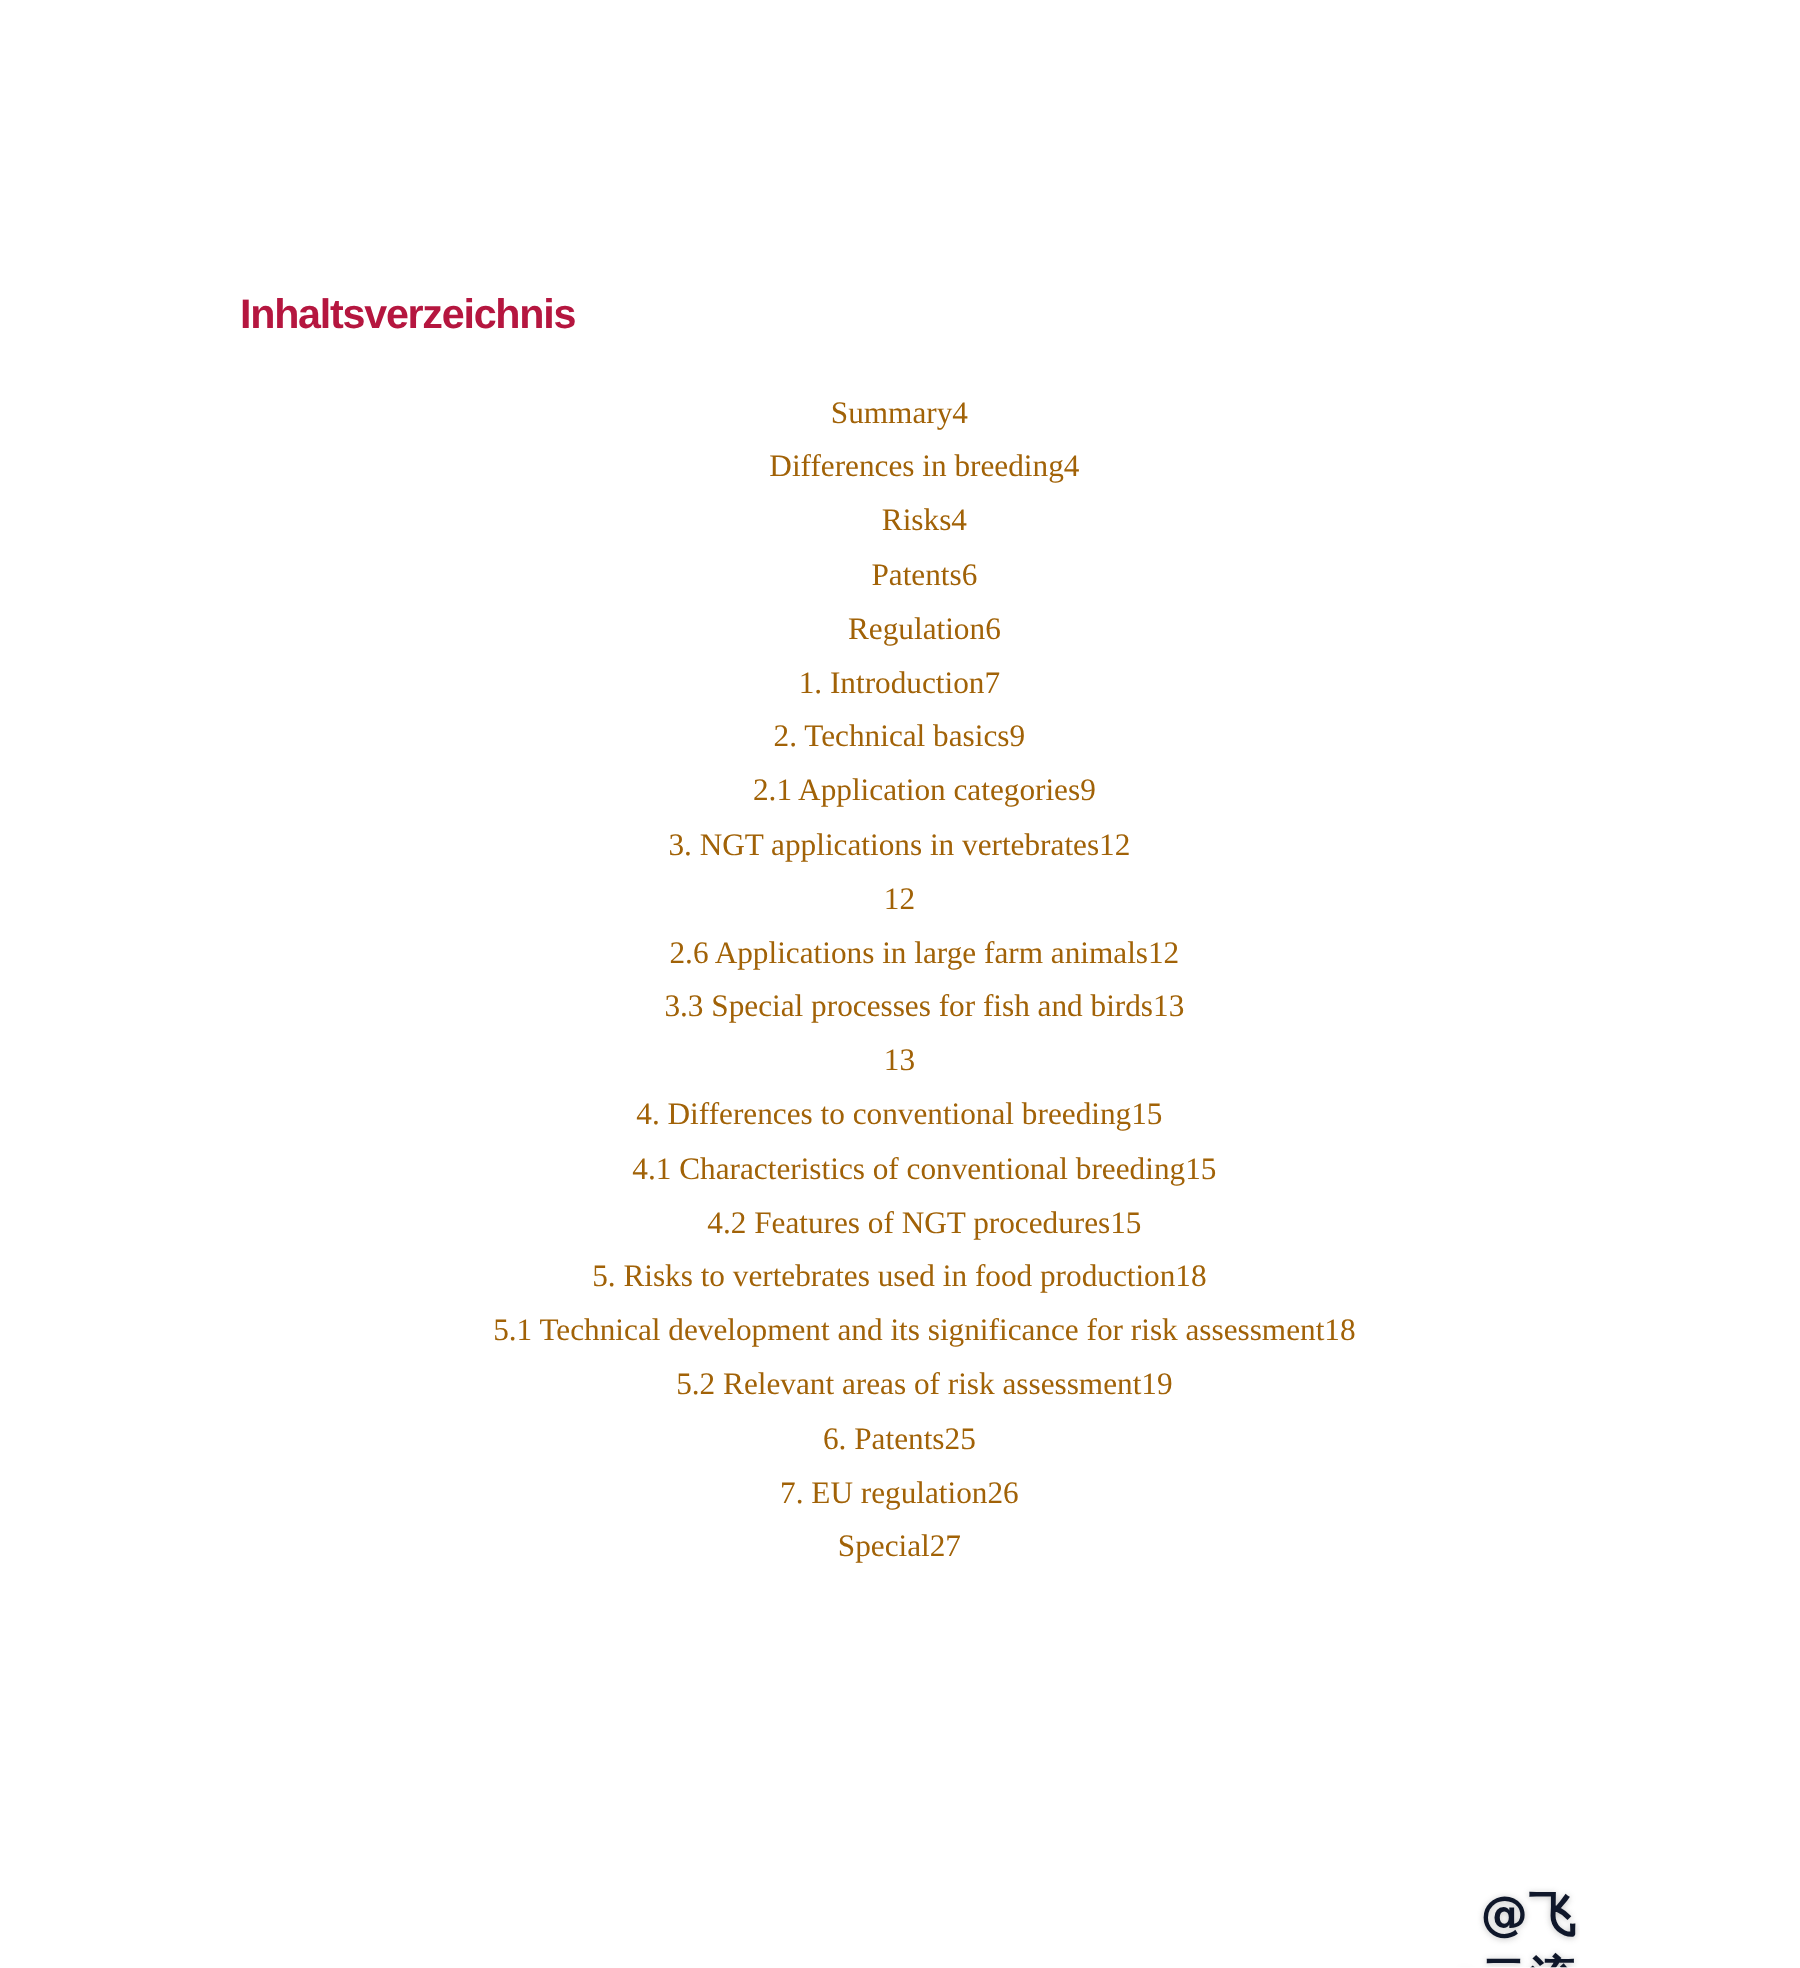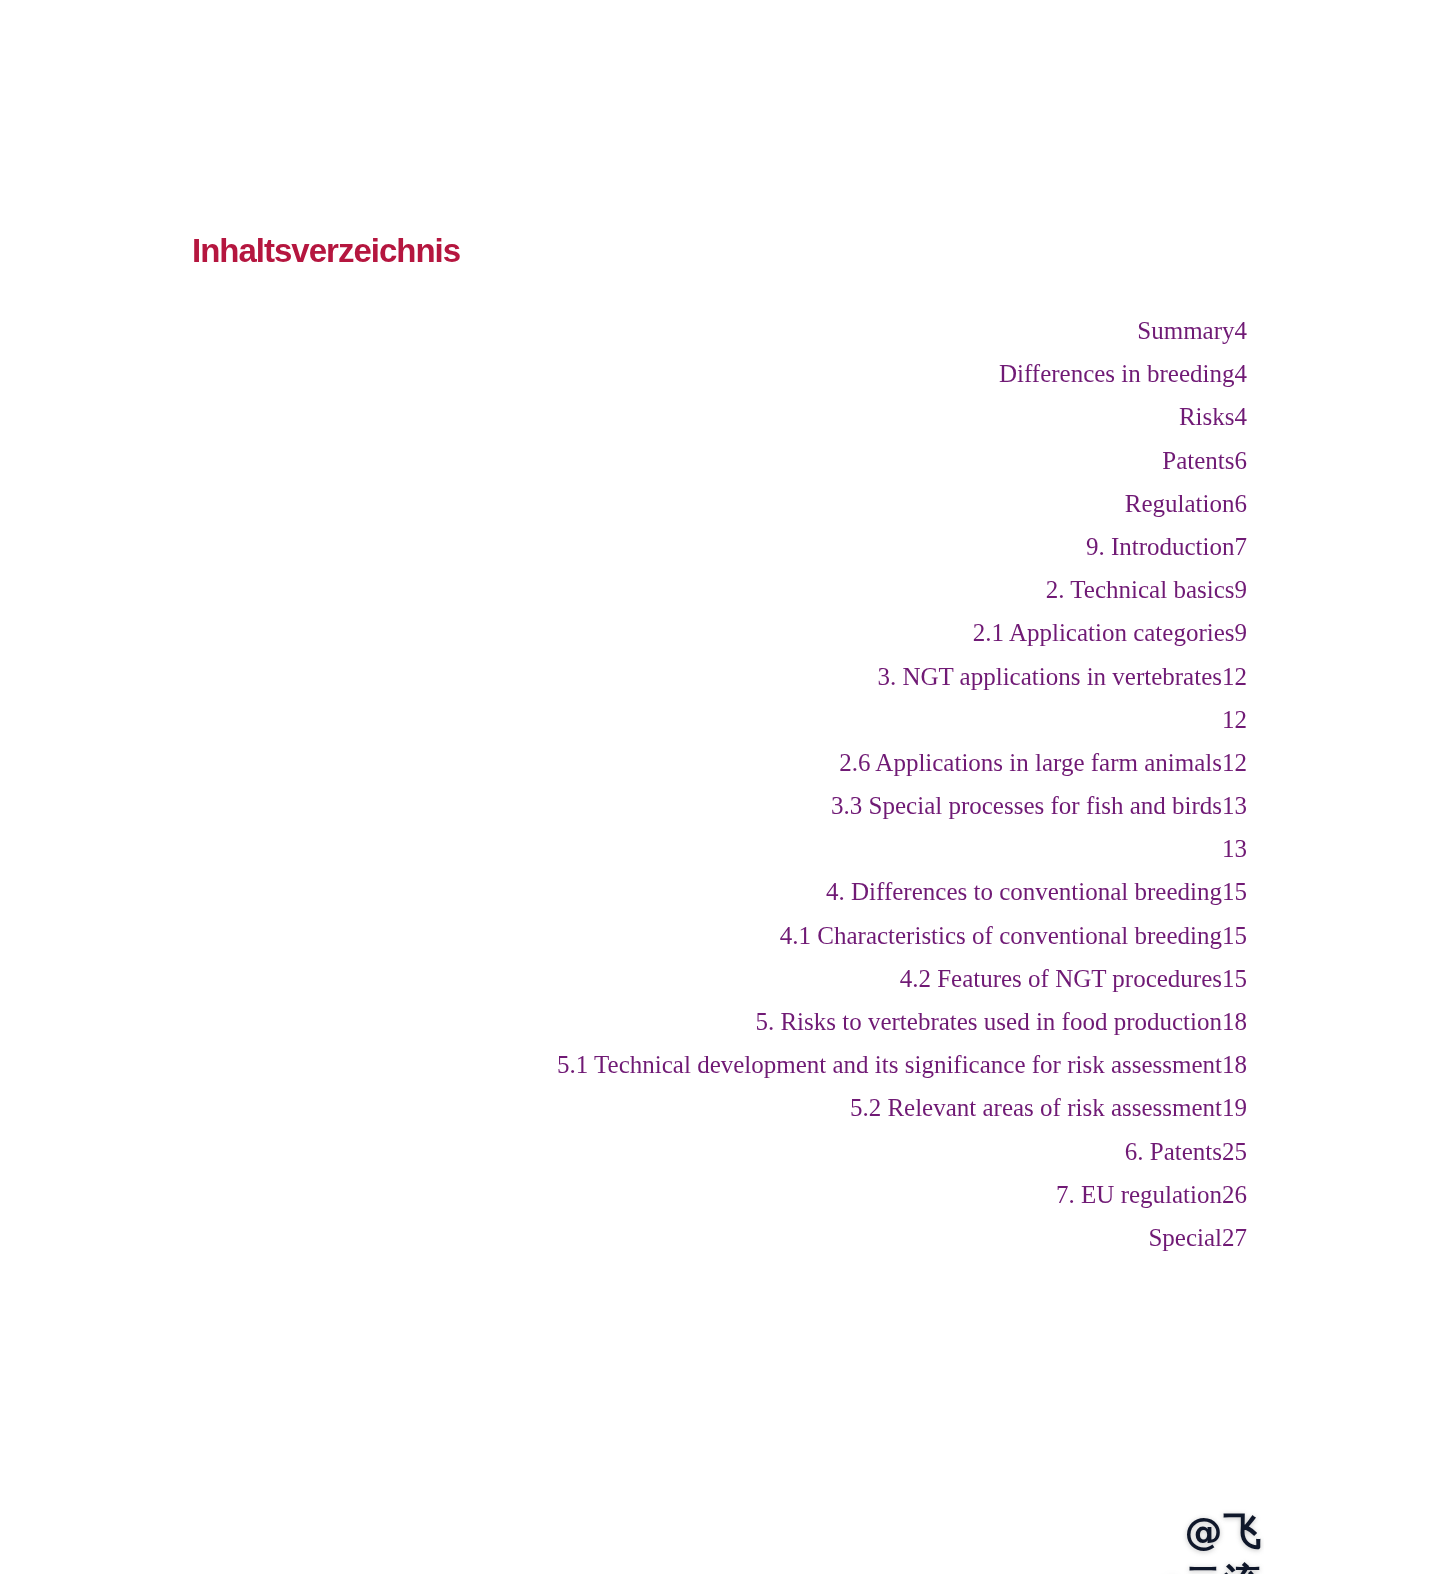--- a/index.html
+++ b/index.html
@@ -27,25 +27,25 @@
     line-height: 1.1;
   }
   .toc {
     position: absolute;
     left: 192px;
     top: 317px;
     width: 1055px;
   }
   .toc-row {
     display: flex;
-    justify-content: flex-end;
+    justify-content: center;
     align-items: baseline;
     height: 43.2px;
     font-size: 25px;
-    color: #701a75;
+    color: #a16207;
     white-space: nowrap;
   }
   .toc-row.level-1 .label {
     padding-left: 40px;
   }
   .toc-row .pagenum {
     font-size: 25px;
     text-align: right;
     font-feature-settings: "onum";
   }
@@ -95,21 +95,21 @@
       <span class="label">Patents</span>
       <span class="pagenum">6</span>
     </div>
 
     <div class="toc-row level-1">
       <span class="label">Regulation</span>
       <span class="pagenum">6</span>
     </div>
 
     <div class="toc-row level-0">
-      <span class="label">9. Introduction</span>
+      <span class="label">1. Introduction</span>
       <span class="pagenum">7</span>
     </div>
 
     <div class="toc-row level-0">
       <span class="label">2. Technical basics</span>
       <span class="pagenum">9</span>
     </div>
 
     <div class="toc-row level-1">
       <span class="label">2.1 Application categories</span>

